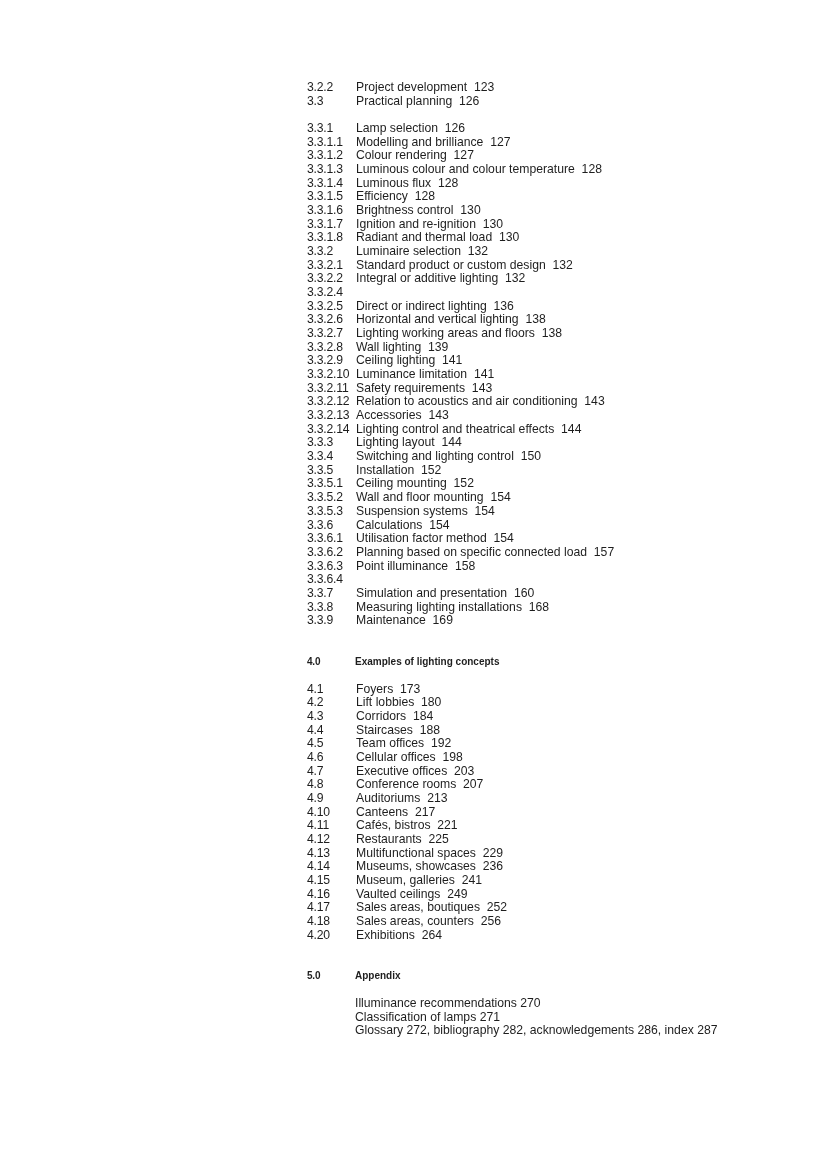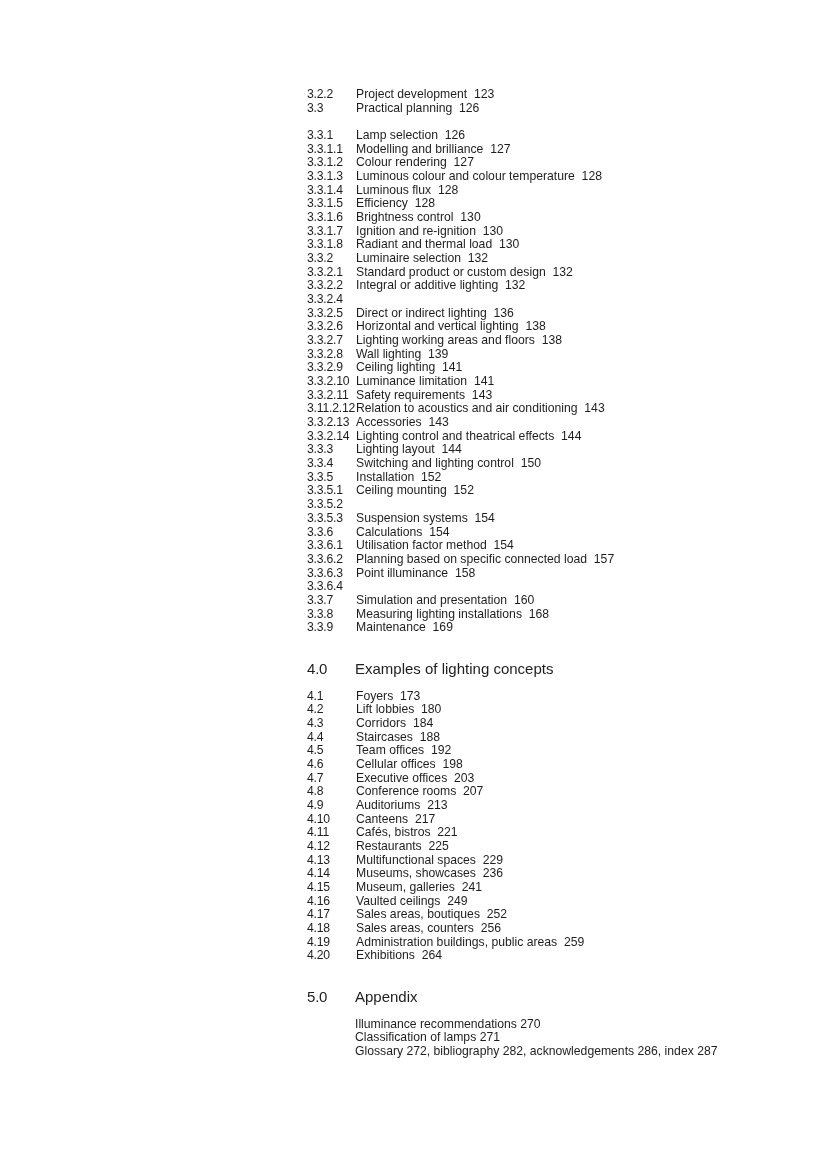--- a/index.html
+++ b/index.html
@@ -1,24 +1,24 @@
 <!DOCTYPE html>
 <html><head>
 <meta charset="utf-8">
 <style>
   html, body { margin: 0; padding: 0; background: #ffffff; }
   body { width: 822px; height: 1160px; position: relative; overflow: hidden;
          font-family: "Liberation Sans", "DejaVu Sans", sans-serif; color: #1e1e1e; }
-  .toc { position: absolute; left: 307px; top: 88px; width: 480px; }
+  .toc { position: absolute; left: 307px; top: 81px; width: 480px; }
   .row { display: flex; height: 13.68px; line-height: 13.68px; font-size: 12.2px; white-space: nowrap; }
   .num { width: 49px; flex: 0 0 49px; letter-spacing: -0.2px; }
   .title { flex: 1; }
   .gap-small { height: 13.68px; }
   .gap-large { height: 27px; }
-  .section-head { display: flex; height: 14px; line-height: 14px; font-size: 15px; }
+  .section-head { display: flex; height: 14px; line-height: 14px; font-size: 10px; font-weight: bold; }
   .section-head .num { width: 48px; flex: 0 0 48px; }
   .appendix-items { padding-left: 48px; }
 </style>
 </head>
 <body>
 
 <div class="toc">
   <div id="block1">
       <div class="row">
         <span class="num">3.2.2</span>
@@ -104,21 +104,21 @@
       </div>
       <div class="row">
         <span class="num">3.3.2.10</span>
         <span class="title"><span>Luminance limitation</span><span>&nbsp;&nbsp;</span><span>141</span></span>
       </div>
       <div class="row">
         <span class="num">3.3.2.11</span>
         <span class="title"><span>Safety requirements</span><span>&nbsp;&nbsp;</span><span>143</span></span>
       </div>
       <div class="row">
-        <span class="num">3.11.2.12</span>
+        <span class="num">3.3.2.12</span>
         <span class="title"><span>Relation to acoustics and air conditioning</span><span>&nbsp;&nbsp;</span><span>143</span></span>
       </div>
       <div class="row">
         <span class="num">3.3.2.13</span>
         <span class="title"><span>Accessories</span><span>&nbsp;&nbsp;</span><span>143</span></span>
       </div>
       <div class="row">
         <span class="num">3.3.2.14</span>
         <span class="title"><span>Lighting control and theatrical effects</span><span>&nbsp;&nbsp;</span><span>144</span></span>
       </div>
@@ -133,20 +133,21 @@
       <div class="row">
         <span class="num">3.3.5</span>
         <span class="title"><span>Installation</span><span>&nbsp;&nbsp;</span><span>152</span></span>
       </div>
       <div class="row">
         <span class="num">3.3.5.1</span>
         <span class="title"><span>Ceiling mounting</span><span>&nbsp;&nbsp;</span><span>152</span></span>
       </div>
       <div class="row">
         <span class="num">3.3.5.2</span>
+        <span class="title"><span>Wall and floor mounting</span><span>&nbsp;&nbsp;</span><span>154</span></span>
       </div>
       <div class="row">
         <span class="num">3.3.5.3</span>
         <span class="title"><span>Suspension systems</span><span>&nbsp;&nbsp;</span><span>154</span></span>
       </div>
       <div class="row">
         <span class="num">3.3.6</span>
         <span class="title"><span>Calculations</span><span>&nbsp;&nbsp;</span><span>154</span></span>
       </div>
       <div class="row">
@@ -249,24 +250,20 @@
         <span class="num">4.16</span>
         <span class="title"><span>Vaulted ceilings</span><span>&nbsp;&nbsp;</span><span>249</span></span>
       </div>
       <div class="row">
         <span class="num">4.17</span>
         <span class="title"><span>Sales areas, boutiques</span><span>&nbsp;&nbsp;</span><span>252</span></span>
       </div>
       <div class="row">
         <span class="num">4.18</span>
         <span class="title"><span>Sales areas, counters</span><span>&nbsp;&nbsp;</span><span>256</span></span>
-      </div>
-      <div class="row">
-        <span class="num">4.19</span>
-        <span class="title"><span>Administration buildings, public areas</span><span>&nbsp;&nbsp;</span><span>259</span></span>
       </div>
       <div class="row">
         <span class="num">4.20</span>
         <span class="title"><span>Exhibitions</span><span>&nbsp;&nbsp;</span><span>264</span></span>
       </div>
     </div>
   <div class="gap-large"></div>
 
   <div class="section-head">
     <span class="num">5.0</span>

